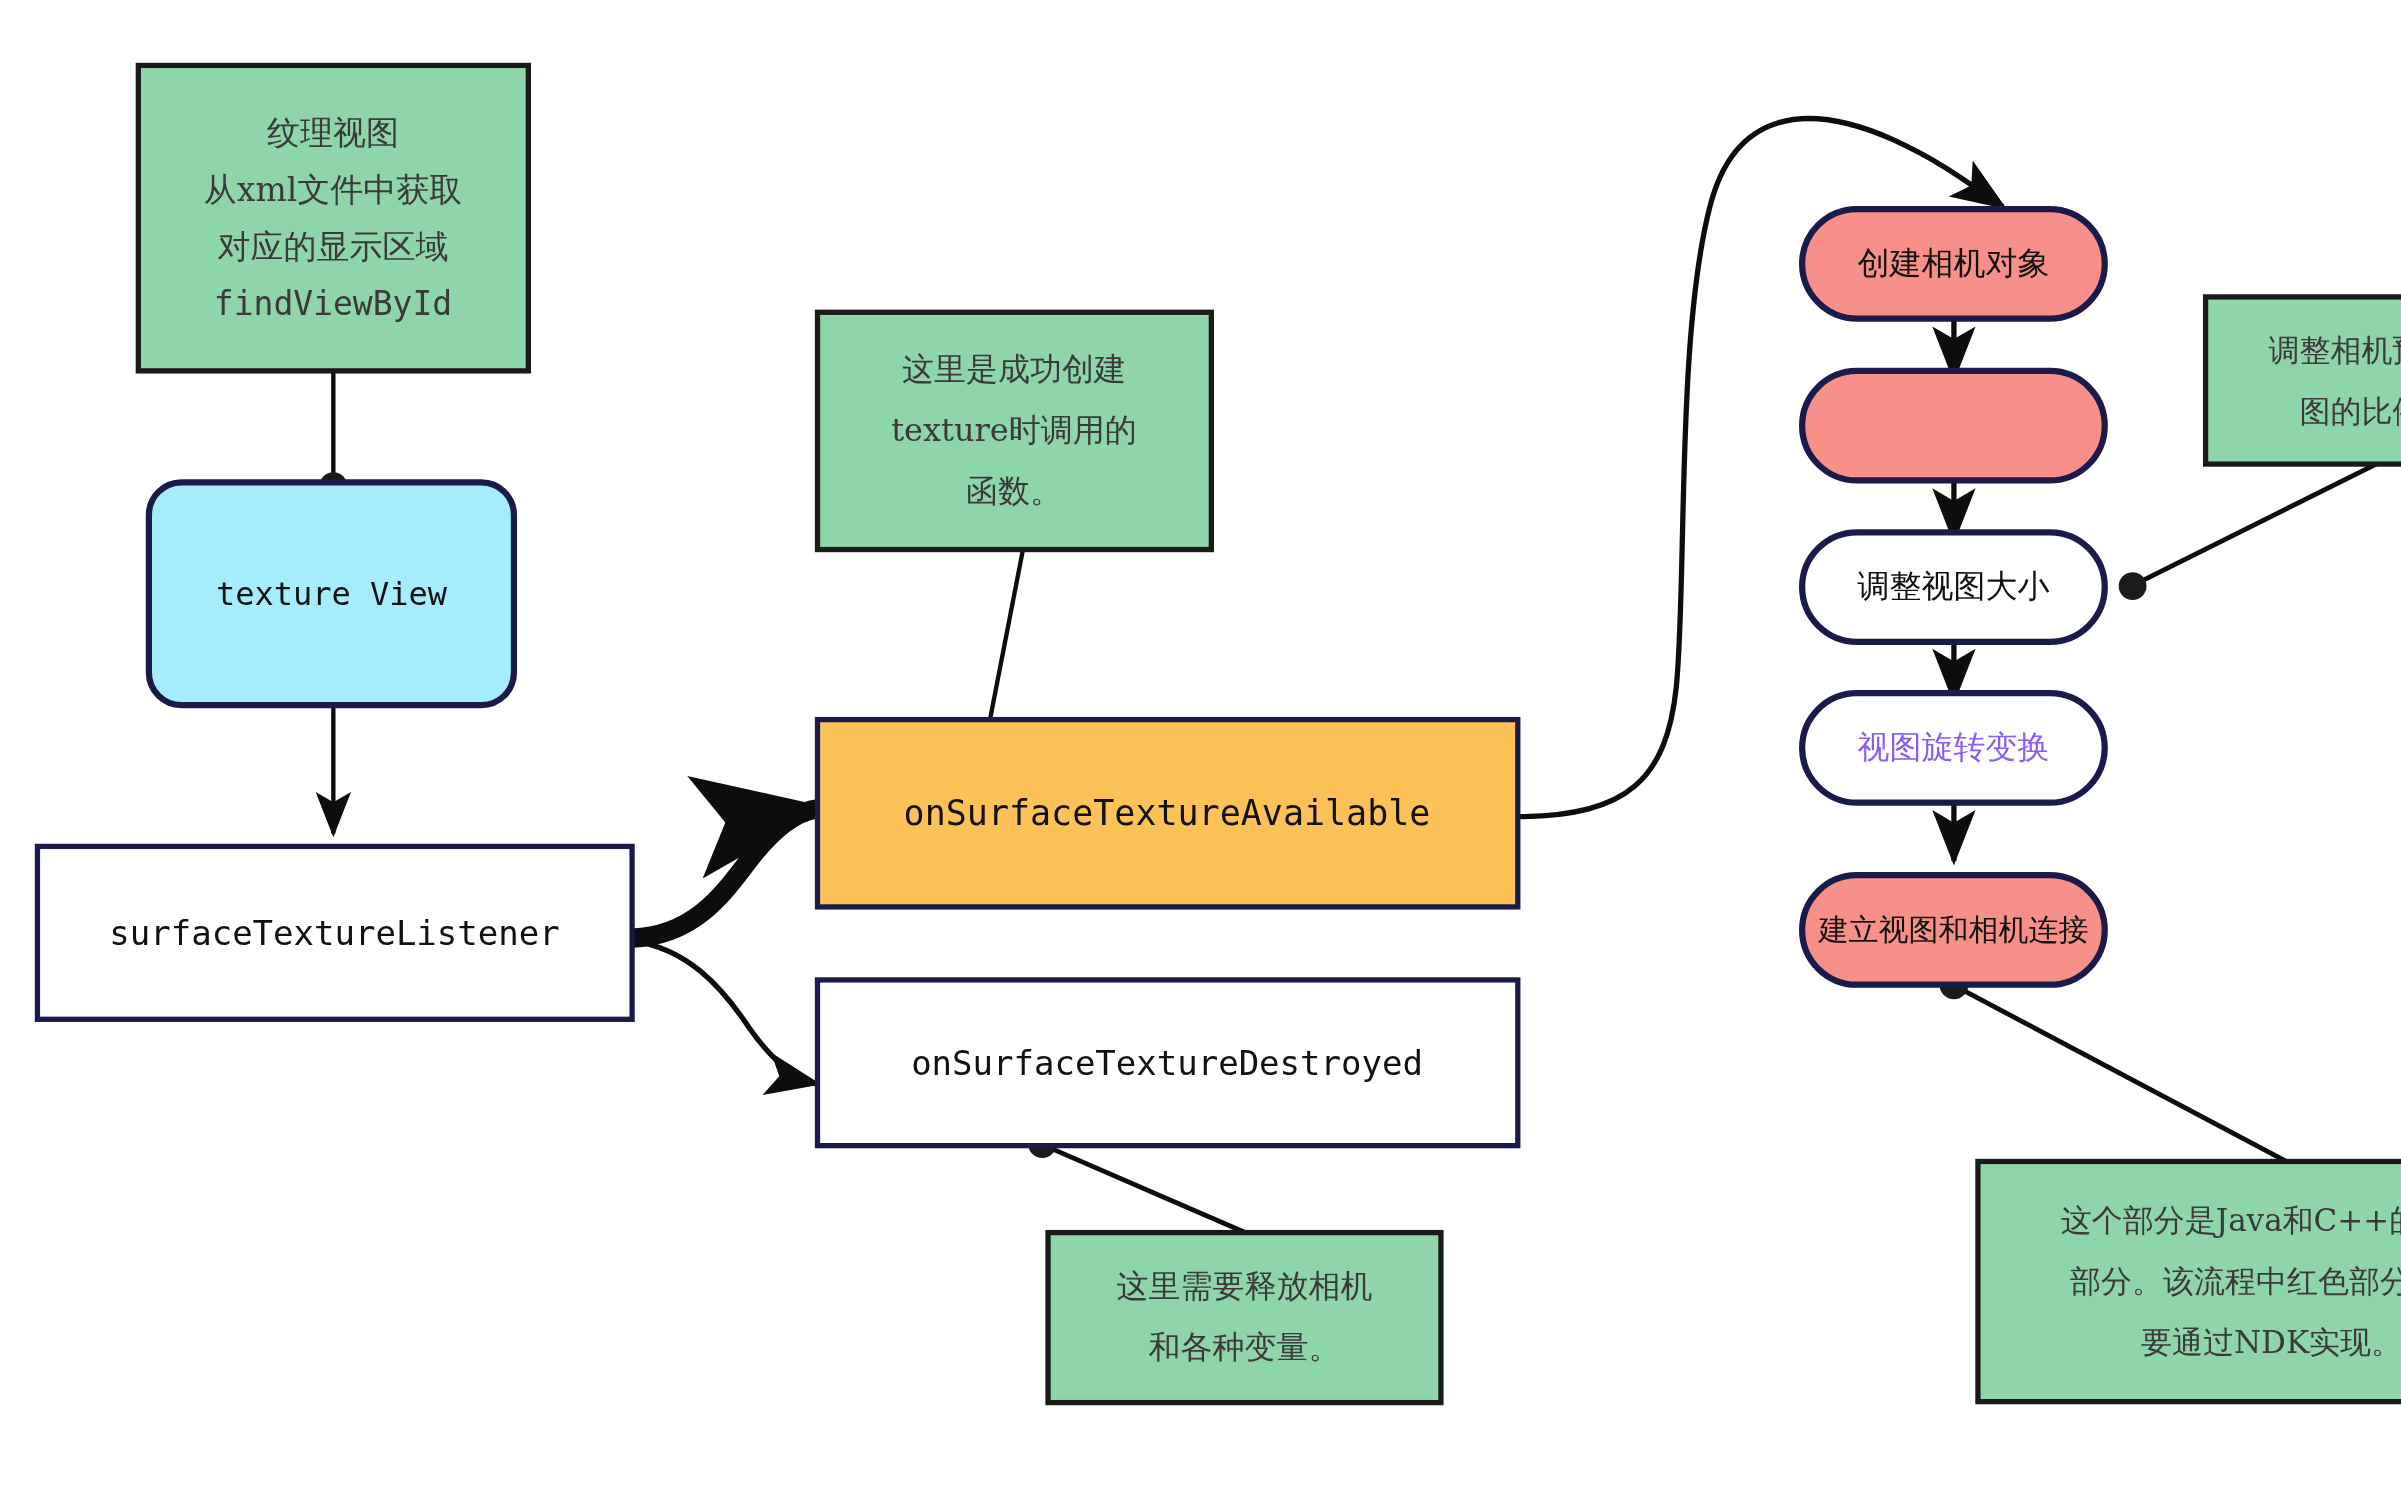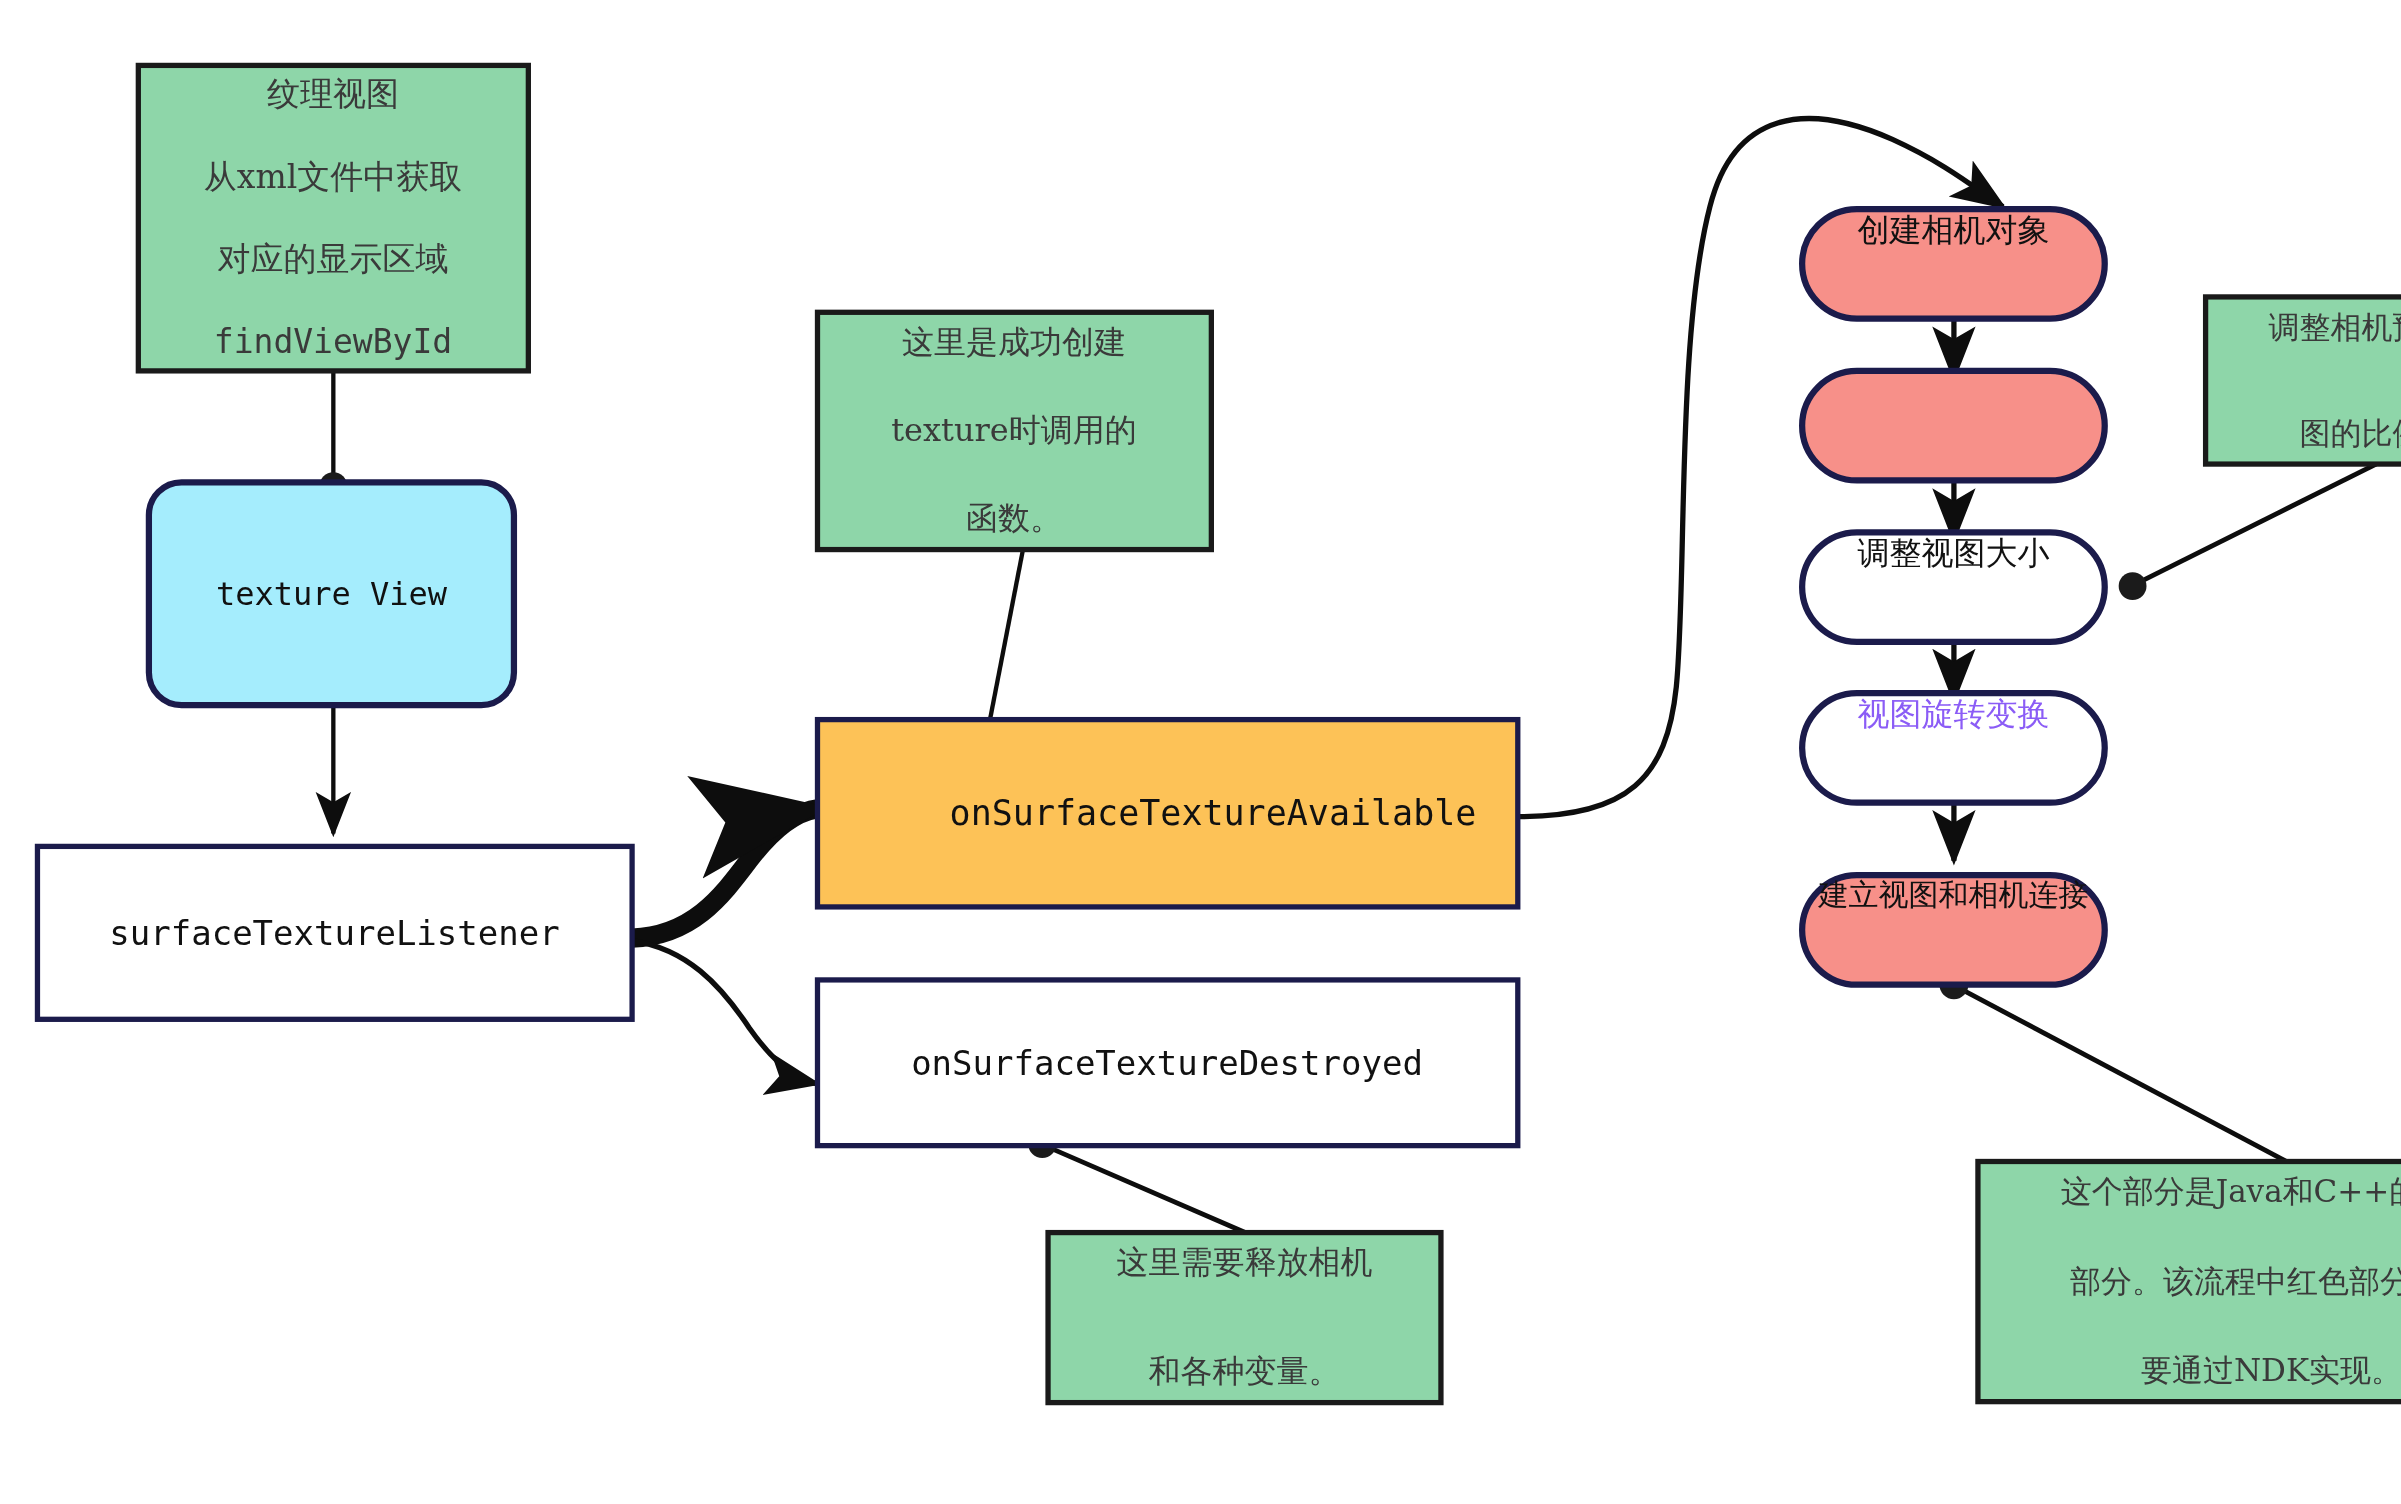--- a/index.html
+++ b/index.html
@@ -31,21 +31,20 @@
     text-align: center;
     pointer-events: none;
     color: #111111;
   }
   .mono {
     font-family: "DejaVu Sans Mono", monospace;
   }
   .serif {
     font-family: "DejaVu Serif", serif;
     color: #3a3a3a;
-    justify-content: space-between;
   }
   .line {
     display: block;
     white-space: pre;
   }
 </style>
 </head>
 <body>
 
 <div id="canvas">
@@ -162,21 +161,21 @@
   <div class="node-text mono" style="left:37px; top:846px; width:595px; height:173px; font-size:34px;">
     <span class="line">surfaceTextureListener</span>
   </div>
 
   <div class="node-text serif" style="left:817px; top:312px; width:394px; height:237px; font-size:32px; line-height:61px;">
     <span class="line">这里是成功创建</span>
     <span class="line">texture时调用的</span>
     <span class="line">函数。</span>
   </div>
 
-  <div class="node-text mono" style="left:863px; top:719px; width:700px; height:187px; font-size:35px;">
+  <div class="node-text mono" style="left:817px; top:719px; width:700px; height:187px; font-size:35px;">
     <span class="line">onSurfaceTextureAvailable</span>
   </div>
 
   <div class="node-text serif" style="left:1048px; top:1232px; width:393px; height:170px; font-size:32px; line-height:61px;">
     <span class="line">这里需要释放相机</span>
     <span class="line">和各种变量。</span>
   </div>
 
   <div class="node-text mono" style="left:817px; top:980px; width:700px; height:166px; font-size:34px;">
     <span class="line">onSurfaceTextureDestroyed</span>

